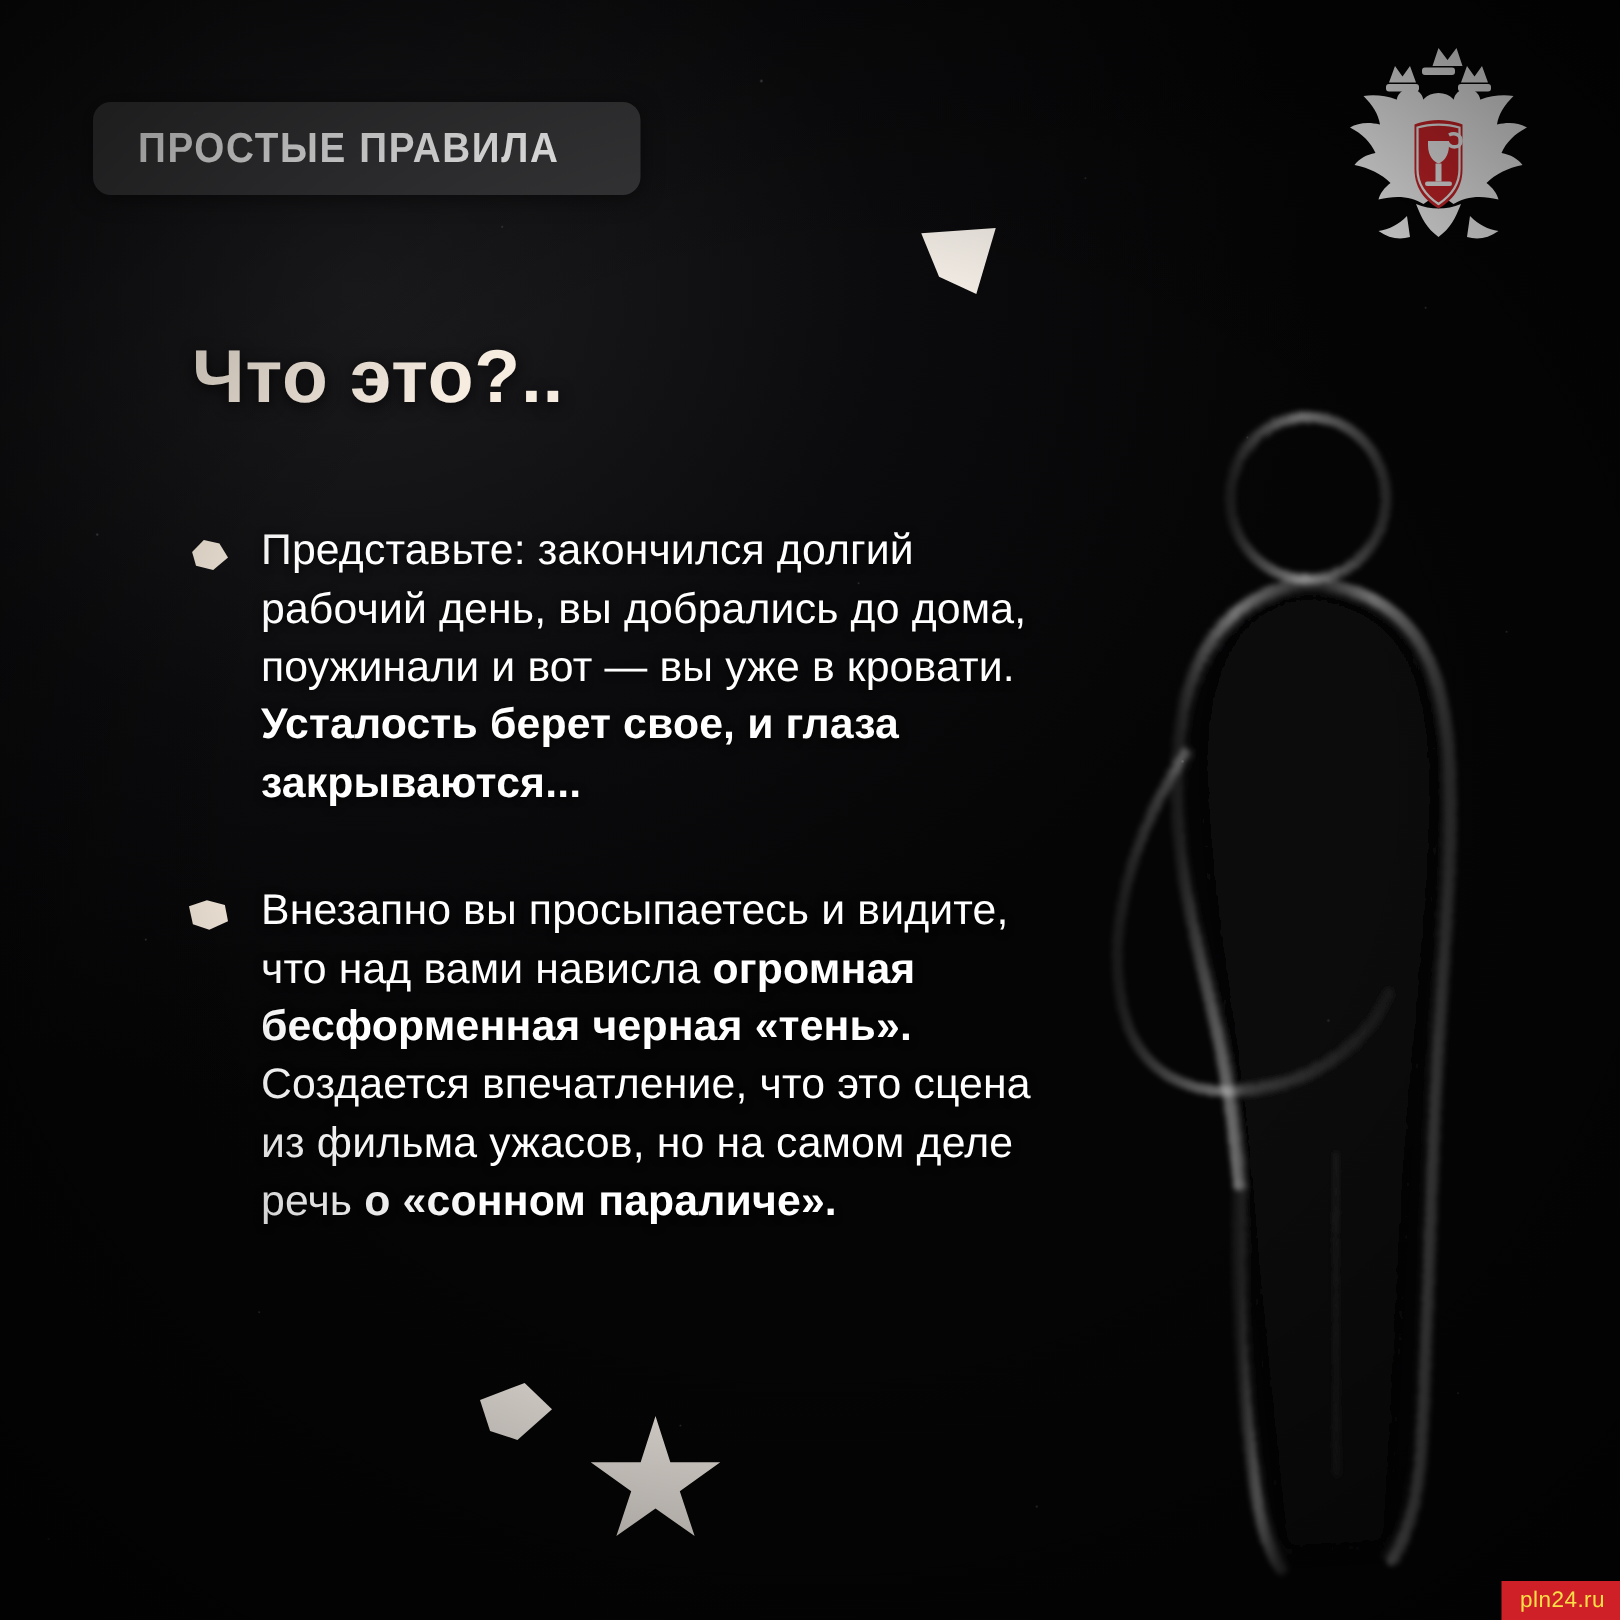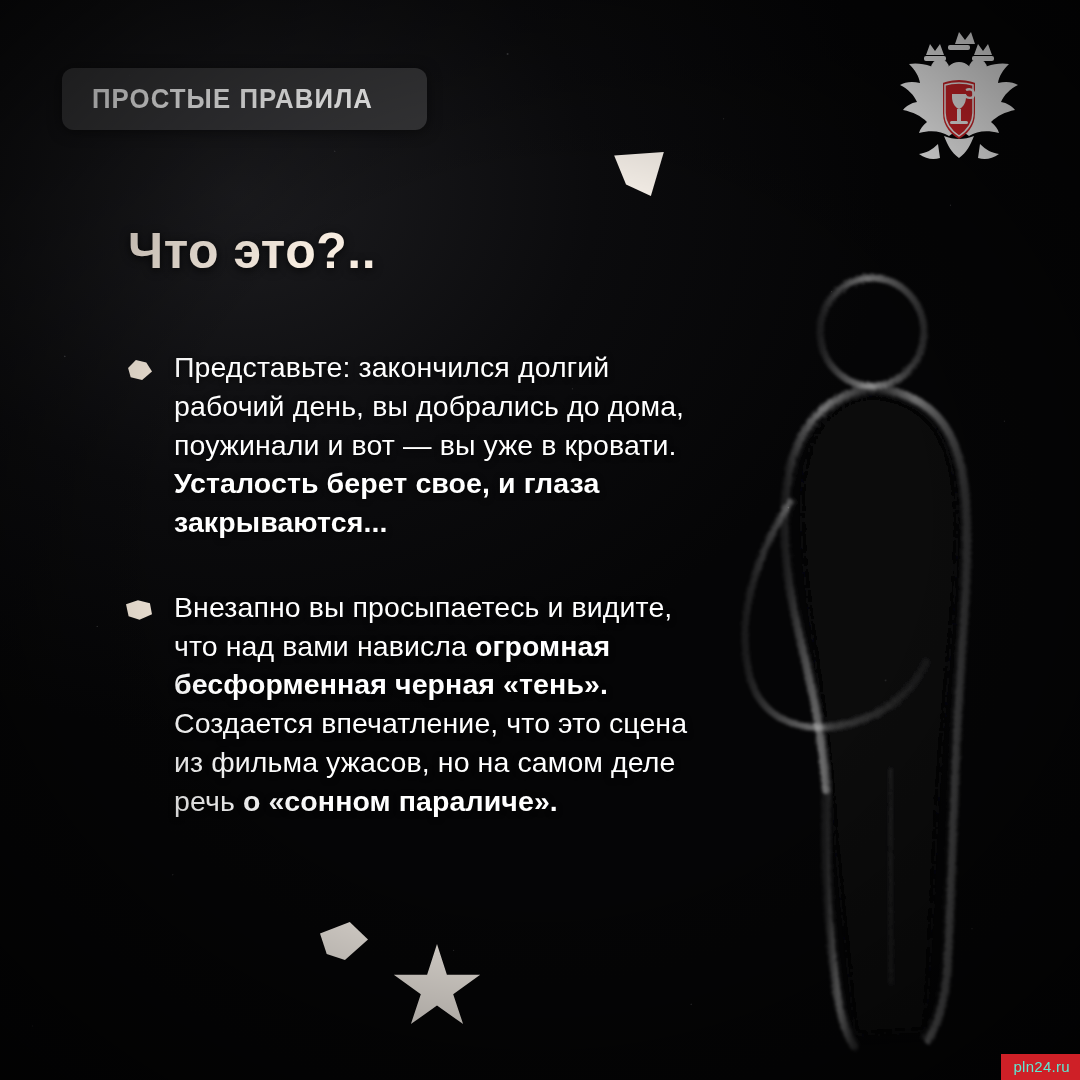--- a/index.html
+++ b/index.html
@@ -156,21 +156,21 @@
     clip-path: polygon(50% 0%, 61% 35%, 98% 35%, 68% 57%, 79% 91%, 50% 70%, 21% 91%, 32% 57%, 2% 35%, 39% 35%);
     filter: drop-shadow(0 2px 8px rgba(0,0,0,.6));
   }
 
   
   .watermark {
     position: absolute;
     right: 0;
     bottom: 0;
     background: #cf2027;
-    color: #5eead4;
+    color: #fde047;
     font-size: 15px;
     letter-spacing: .3px;
     padding: 4px 10px 5px 12px;
   }
 </style>
 </head>
 <body>
 
 <div id="poster">
 

